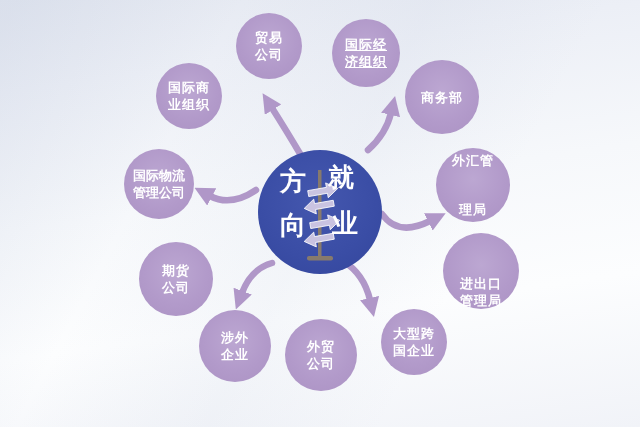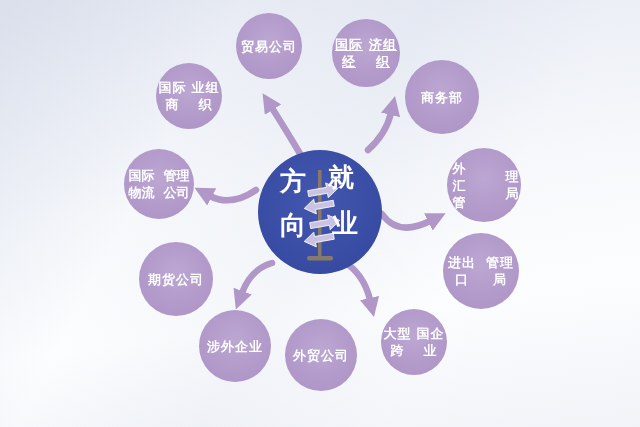--- a/index.html
+++ b/index.html
@@ -11,21 +11,21 @@
   .stage::before{
     content:"";position:absolute;inset:0;pointer-events:none;
     background:linear-gradient(118deg,rgba(188,198,219,.25) 2%,rgba(255,255,255,0) 28%,rgba(188,198,219,.12) 50%,rgba(255,255,255,0) 70%);
   }
   .arrows{position:absolute;left:0;top:0;}
   .swoosh{fill:none;stroke:#b097c8;stroke-width:6.5;stroke-linecap:round;}
   .node{
     position:absolute;border-radius:50%;
     background:radial-gradient(circle at 50% 42%,#bca7d2 0%,#b29aca 55%,#ab92c3 100%);
     color:#fff;font-weight:bold;font-size:13px;line-height:17px;letter-spacing:1px;
-    display:flex;flex-direction:row;align-items:center;justify-content:center;text-align:center;
+    display:flex;flex-direction:column;align-items:center;justify-content:center;text-align:center;
   }
   .center-circle{
     position:absolute;left:258px;top:150px;width:124px;height:124px;border-radius:50%;
     background:radial-gradient(circle at 48% 40%,#4457ae 0%,#3a4da5 60%,#33459b 100%);
   }
   .center-char{
     position:absolute;color:#fff;font-weight:bold;font-size:26px;line-height:26px;letter-spacing:0;
   }
   .signpost{position:absolute;left:0;top:0;}
 </style>
@@ -55,21 +55,21 @@
 
   <div class="node" style="left:332px;top:19px;width:68px;height:68px;text-decoration:underline;">
     <span>国际经</span>
     <span>济组织</span>
   </div>
 
   <div class="node" style="left:405px;top:60px;width:74px;height:74px;">
     <span>商务部</span>
   </div>
 
-  <div class="node" style="left:447px;top:148px;width:74px;height:74px;gap:32px;">
+  <div class="node" style="left:436px;top:148px;width:74px;height:74px;gap:32px;">
     <span>外汇管</span>
     <span>理局</span>
   </div>
 
   <div class="node" style="left:443px;top:233px;width:76px;height:76px;justify-content:flex-end;">
     <span>进出口</span>
     <span>管理局</span>
   </div>
 
   <div class="node" style="left:381px;top:309px;width:66px;height:66px;">

